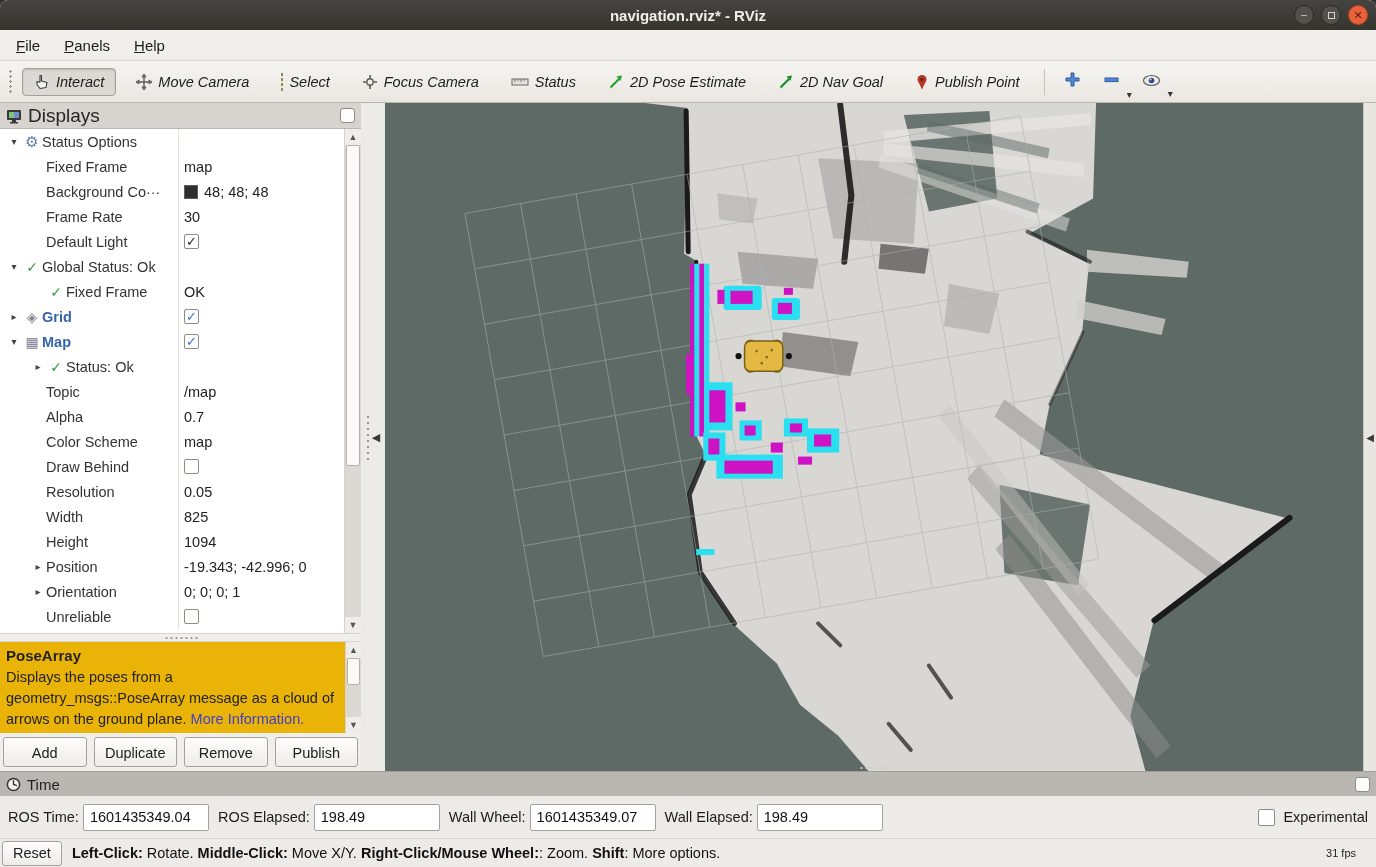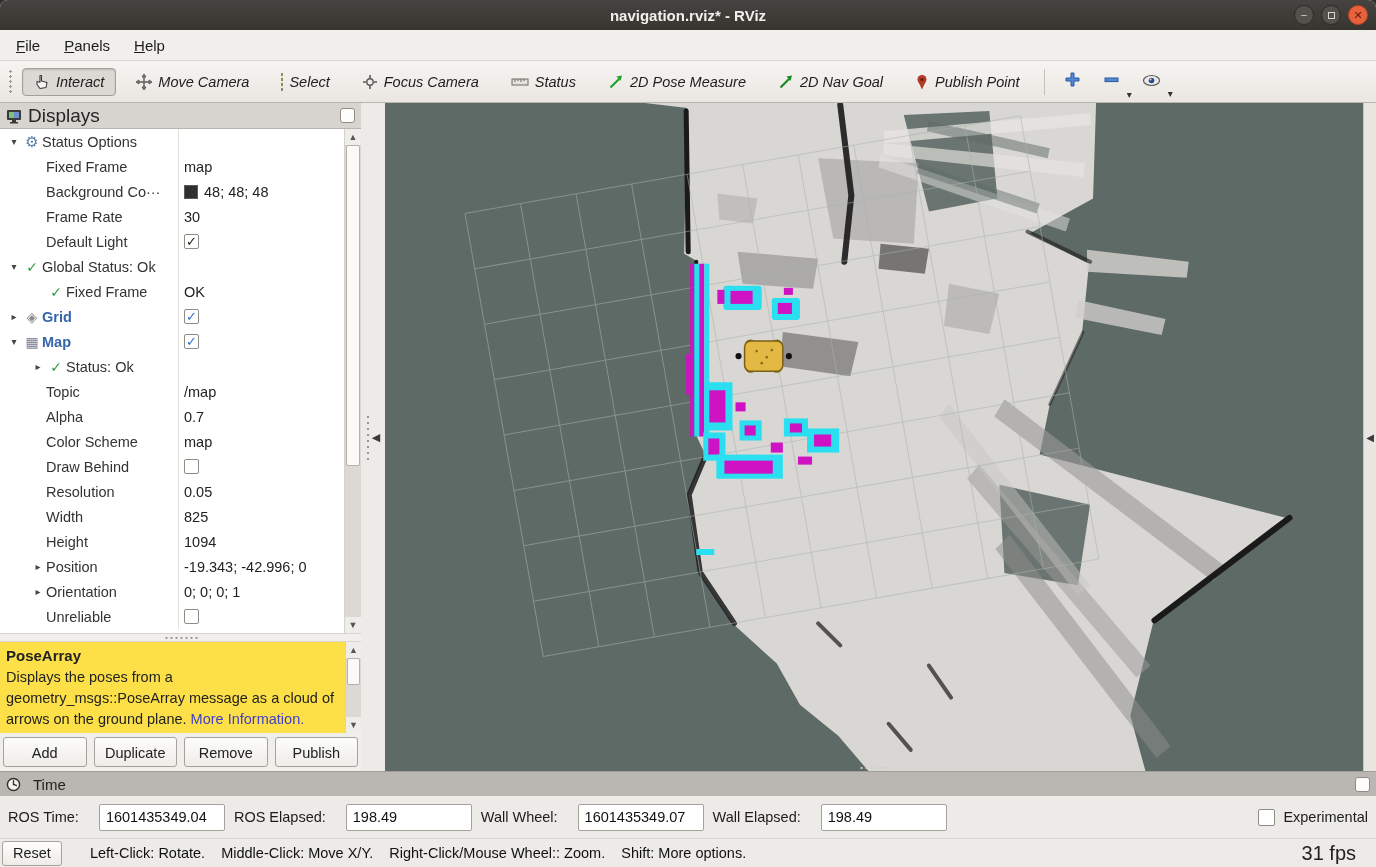--- a/index.html
+++ b/index.html
@@ -56,21 +56,21 @@
   .swatch{width:14px;height:14px;background:#2f2f2f;border:1px solid #5c5c5c;}
 
   .vscroll{flex:0 0 17px;background:#efede9;border-left:1px solid #d5d2cc;display:flex;flex-direction:column;align-items:center;}
   .vscroll .sbtn{height:16px;width:100%;font-size:9px;color:#555;text-align:center;line-height:16px;cursor:pointer;}
   .vscroll .track{flex:1;width:100%;position:relative;background:#dcd9d4;}
   .vscroll .thumb{position:absolute;left:1px;right:1px;background:#fbfaf8;border:1px solid #b5b1ab;border-radius:2px;cursor:pointer;}
 
   .hsplit{height:8px;flex:0 0 8px;background:#f1efec;border-top:1px solid #d8d5d0;display:flex;align-items:center;justify-content:center;}
   .hsplit .dots{width:34px;height:4px;background-image:radial-gradient(circle,#9b968e 1px,transparent 1.2px);background-size:5px 4px;}
 
-  .desc-wrap{flex:0 0 86px;display:flex;background:#fde047;border-top:1px solid #d8d5d0;}
+  .desc-wrap{flex:0 0 86px;display:flex;background:#eab308;border-top:1px solid #d8d5d0;}
   .desc{flex:1;overflow:hidden;padding:3px 6px;line-height:21px;font-size:14.5px;color:#222;}
   .desc b{font-size:15px;}
   .desc-link{color:#4040c8;text-decoration:none;cursor:pointer;}
 
   .btn-row{flex:0 0 38px;display:flex;align-items:center;gap:7px;padding:0 3px;background:#f1efec;}
   .pbtn{flex:1;height:30px;background:linear-gradient(#fdfdfc,#efece8);border:1px solid #a6a29b;border-radius:3px;font-size:14.5px;color:#222;text-align:center;line-height:28px;cursor:pointer;font-family:inherit;}
 
   .vsplitter{flex:0 0 24px;background:#edebe7;display:flex;align-items:center;justify-content:center;gap:2px;cursor:col-resize;}
   .vsplitter .dotcol{width:4px;height:46px;background-image:radial-gradient(circle,#9b968e 1px,transparent 1.2px);background-size:4px 6px;}
   .vsplitter .tri{font-size:11px;color:#3a3a3a;cursor:pointer;}
@@ -84,36 +84,36 @@
 
   .c-bg{fill:var(--c-bg);}
   .c-bg-f{fill:var(--c-bg);}
   .c-map{fill:var(--c-map);}
   .c-wall{stroke:var(--c-wall);}
   .c-grid{stroke:var(--c-grid);fill:none;stroke-width:1;opacity:.55;}
   .c-cy{fill:var(--c-cyan);}
   .c-mg{fill:var(--c-magenta);}
 
   
-  .time-header{height:25px;flex:0 0 25px;background:#bab6b2;border-top:1px solid #a19d98;display:flex;align-items:center;gap:12px;padding:0 6px;}
+  .time-header{height:25px;flex:0 0 25px;background:#bab6b2;border-top:1px solid #a19d98;display:flex;align-items:center;gap:6px;padding:0 6px;}
   .time-header .ph-title{font-size:15px;color:#1f1f1f;}
   .time-content{height:43px;flex:0 0 43px;background:#edebe7;display:flex;align-items:center;padding:0 8px;gap:9px;border-bottom:1px solid #d8d5d0;}
-  .tfield{display:flex;align-items:center;gap:20px;}
+  .tfield{display:flex;align-items:center;gap:4px;}
   .tfield .tlabel{font-size:14.5px;color:#1c1c1c;white-space:nowrap;}
   .tfield input{width:126px;height:27px;border:1px solid #a6a29b;border-radius:2px;background:#fff;font-family:inherit;font-size:14.5px;color:#111;padding:0 6px;}
   .exp{margin-left:auto;display:flex;align-items:center;gap:8px;}
   .exp .cbx{width:17px;height:17px;}
   .exp .tlabel{font-size:14.5px;color:#1c1c1c;}
 
   
-  .statusbar{height:28px;flex:0 0 28px;background:#edebe7;display:flex;align-items:center;padding:0 6px 0 2px;gap:16px;}
+  .statusbar{height:28px;flex:0 0 28px;background:#edebe7;display:flex;align-items:center;padding:0 6px 0 2px;gap:10px;}
   .reset-btn{height:25px;padding:0 10px;background:linear-gradient(#fdfdfc,#efece8);border:1px solid #a6a29b;border-radius:3px;font-size:14.5px;color:#222;cursor:pointer;font-family:inherit;}
   .help-text{font-size:14.5px;color:#111;white-space:nowrap;overflow:hidden;}
-  .help-text b{font-weight:normal;margin-left:12px;}
-  .fps{margin-left:auto;font-size:20px;color:#222;padding-right:14px;}
+  .help-text b{font-weight:bold;}
+  .fps{margin-left:auto;font-size:11px;color:#222;padding-right:14px;}
 </style>
 </head>
 <body>
 
 <div class="window">
 
   <div class="titlebar">
     <div class="win-title">navigation.rviz* - RViz</div>
     <div class="win-controls">
       <div class="wbtn">−</div>
@@ -170,21 +170,21 @@
           </span>
           <span>Status</span>
         </div>
         <div class="tool">
           <span>
             <svg width="16" height="16" viewBox="0 0 16 16">
               <path d="M2.5,13.5 L11,5" stroke="#1fa32a" stroke-width="2.2"></path>
               <path d="M8.5,2.5 L14,1.5 L12.5,7 Z" fill="#1fa32a"></path>
             </svg>
           </span>
-          <span>2D Pose Measure</span>
+          <span>2D Pose Estimate</span>
         </div>
         <div class="tool">
           <span>
             <svg width="16" height="16" viewBox="0 0 16 16">
               <path d="M2.5,13.5 L11,5" stroke="#188a22" stroke-width="2.2"></path>
               <path d="M8.5,2.5 L14,1.5 L12.5,7 Z" fill="#188a22"></path>
             </svg>
           </span>
           <span>2D Nav Goal</span>
         </div>

